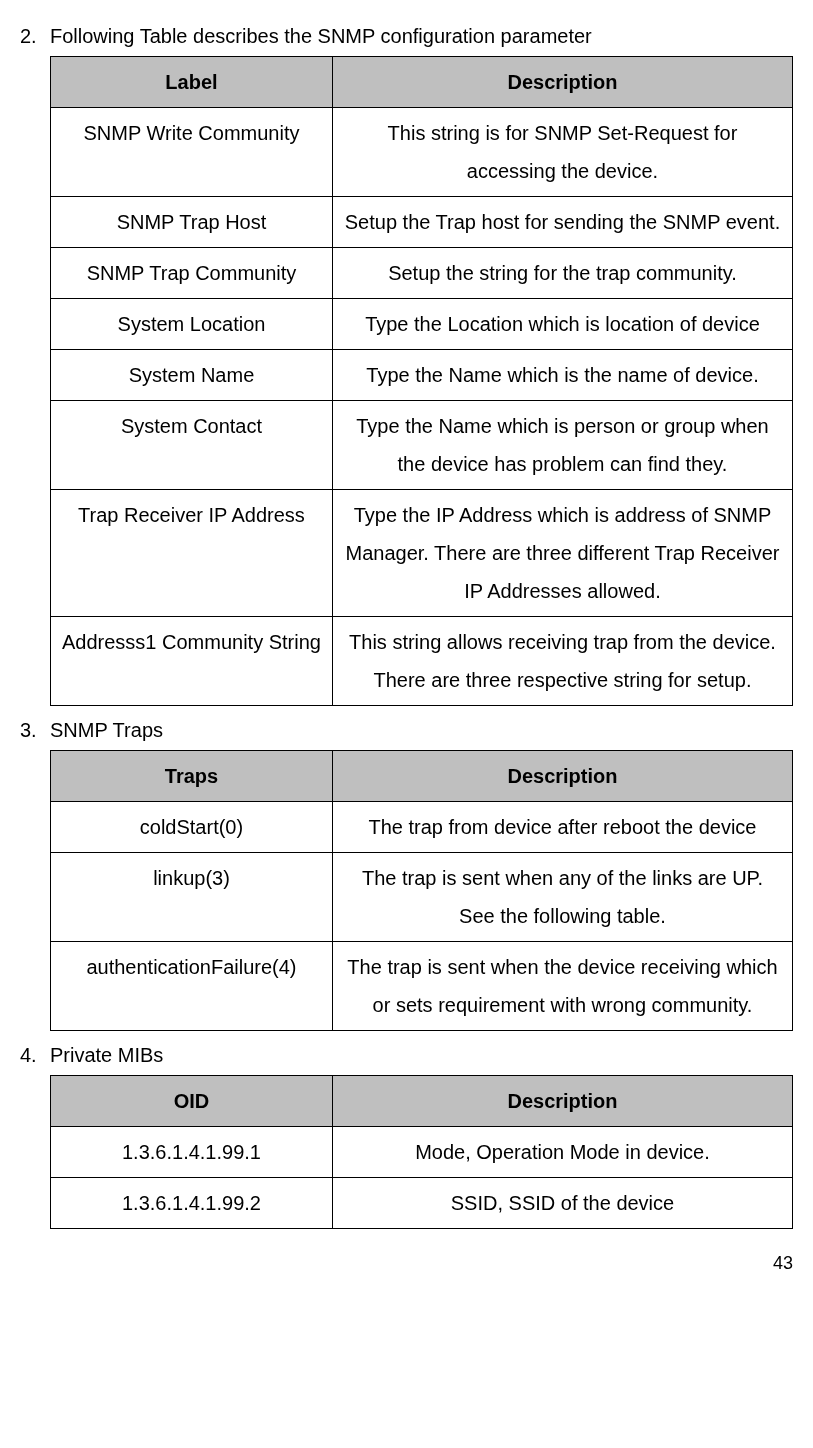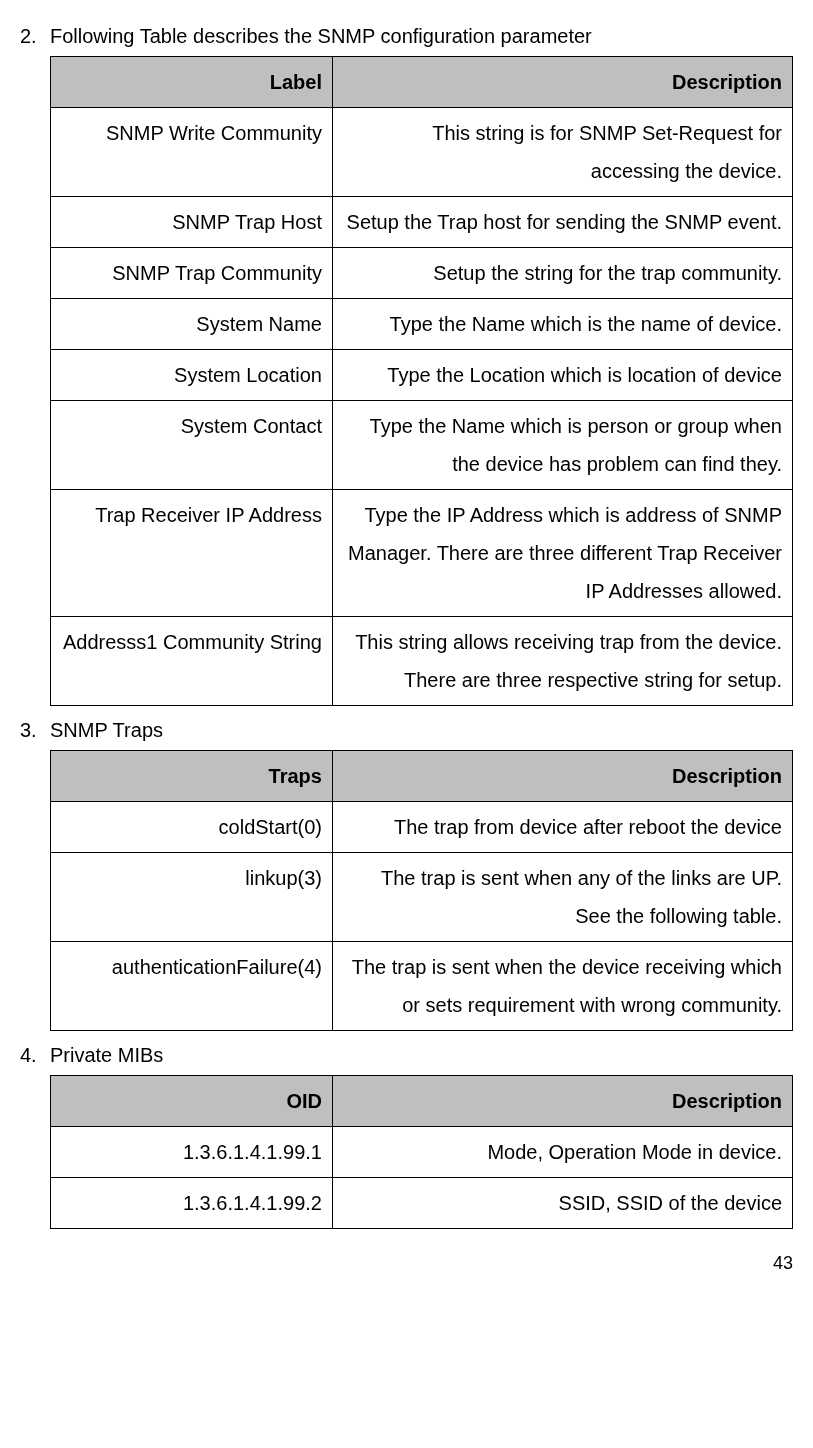--- a/index.html
+++ b/index.html
@@ -25,21 +25,21 @@
     }
     table {
       border-collapse: collapse;
       width: calc(100% - 30px);
       margin-left: 30px;
       margin-bottom: 8px;
     }
     th, td {
       border: 1px solid black;
       padding: 6px 10px;
-      text-align: right;
+      text-align: center;
       vertical-align: top;
       line-height: 1.9;
     }
     th {
       background-color: #bfbfbf;
       font-weight: bold;
     }
     .col-left {
       width: 38%;
     }
@@ -74,26 +74,26 @@
       </tr>
       <tr>
         <td class="col-left">SNMP Trap Host</td>
         <td class="col-right">Setup the Trap host for sending the SNMP event.</td>
       </tr>
       <tr>
         <td class="col-left">SNMP Trap Community</td>
         <td class="col-right">Setup the string for the trap community.</td>
       </tr>
       <tr>
+        <td class="col-left">System Location</td>
+        <td class="col-right">Type the Location which is location of device</td>
+      </tr>
+      <tr>
         <td class="col-left">System Name</td>
         <td class="col-right">Type the Name which is the name of device.</td>
-      </tr>
-      <tr>
-        <td class="col-left">System Location</td>
-        <td class="col-right">Type the Location which is location of device</td>
       </tr>
       <tr>
         <td class="col-left">System Contact</td>
         <td class="col-right">Type the Name which is person or group when the device has problem can find they.</td>
       </tr>
       <tr>
         <td class="col-left">Trap Receiver IP Address</td>
         <td class="col-right">Type the IP Address which is address of SNMP Manager. There are three different Trap Receiver IP Addresses allowed.</td>
       </tr>
       <tr>

